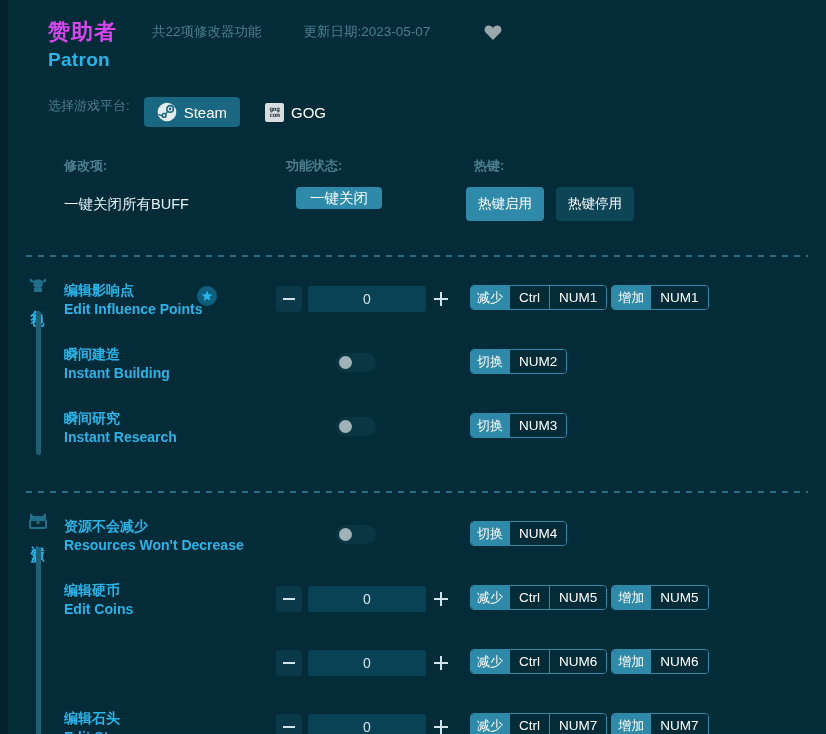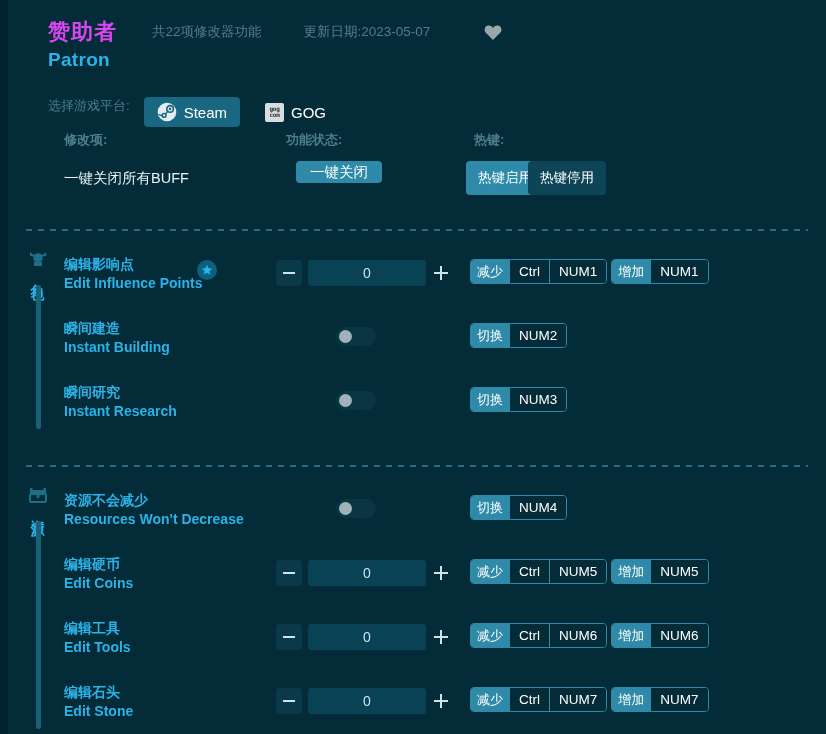--- a/index.html
+++ b/index.html
@@ -54,21 +54,21 @@
     width: 19px; height: 19px; background: #d8dde0; border-radius: 2px;
     display: flex; flex-direction: column; align-items: center;
     justify-content: center; line-height: 1;
   }
   .gog-glyph span {
     font-family: "DejaVu Sans Mono", monospace;
     font-size: 6px; font-weight: bold; color: #1b2a30; letter-spacing: -0.3px;
   }
 
   
-  .col-head { position: relative; height: 26px; margin-top: 2px; }
+  .col-head { position: relative; height: 26px; margin-top: 28px; }
   .col-head div {
     position: absolute; color: #4d7e8e; font-size: 13px; font-weight: bold;
   }
   .ch-mod   { left: 56px; }
   .ch-state { left: 278px; }
   .ch-hot   { left: 466px; }
 
   
   .global-row { position: relative; height: 50px; }
   .global-name {
@@ -82,21 +82,21 @@
     font-size: 14.5px; cursor: pointer;
     font-family: "Liberation Sans", sans-serif;
   }
   .btn-hot {
     position: absolute; top: 4px;
     background: #2e8aa8; color: #fff; border: none;
     height: 34px; padding: 0 12px; border-radius: 4px;
     font-size: 13.5px; cursor: pointer;
     font-family: "Liberation Sans", sans-serif;
   }
-  .btn-hot.off { background: #0d4557; left: 520px; }
+  .btn-hot.off { background: #0d4557; left: 548px; }
   .btn-hot.on  { left: 458px; }
 
   
   .divider {
     margin: 22px 18px 0 18px; height: 2px;
     background-image: linear-gradient(to right, #2a6e85 0 6px, transparent 6px 12px);
     background-size: 12px 2px; background-repeat: repeat-x;
   }
 
   
@@ -366,24 +366,20 @@
                   <span class="hk-key">Ctrl</span>
                   <span class="hk-key">NUM5</span>
                 </div>
                 <div class="hk">
                   <span class="hk-label">增加</span>
                   <span class="hk-key">NUM5</span>
                 </div>
               </div>
             </div>
             <div class="row">
-              <div class="row-names">
-                <div class="name-cn">编辑工具</div>
-                <div class="name-en">Edit Tools</div>
-              </div>
               <div class="stepper">
                 <div class="step-minus">
                   <i></i>
                 </div>
                 <div class="step-val">0</div>
                 <div class="step-plus">
                   <i></i>
                   <b></b>
                 </div>
               </div>

